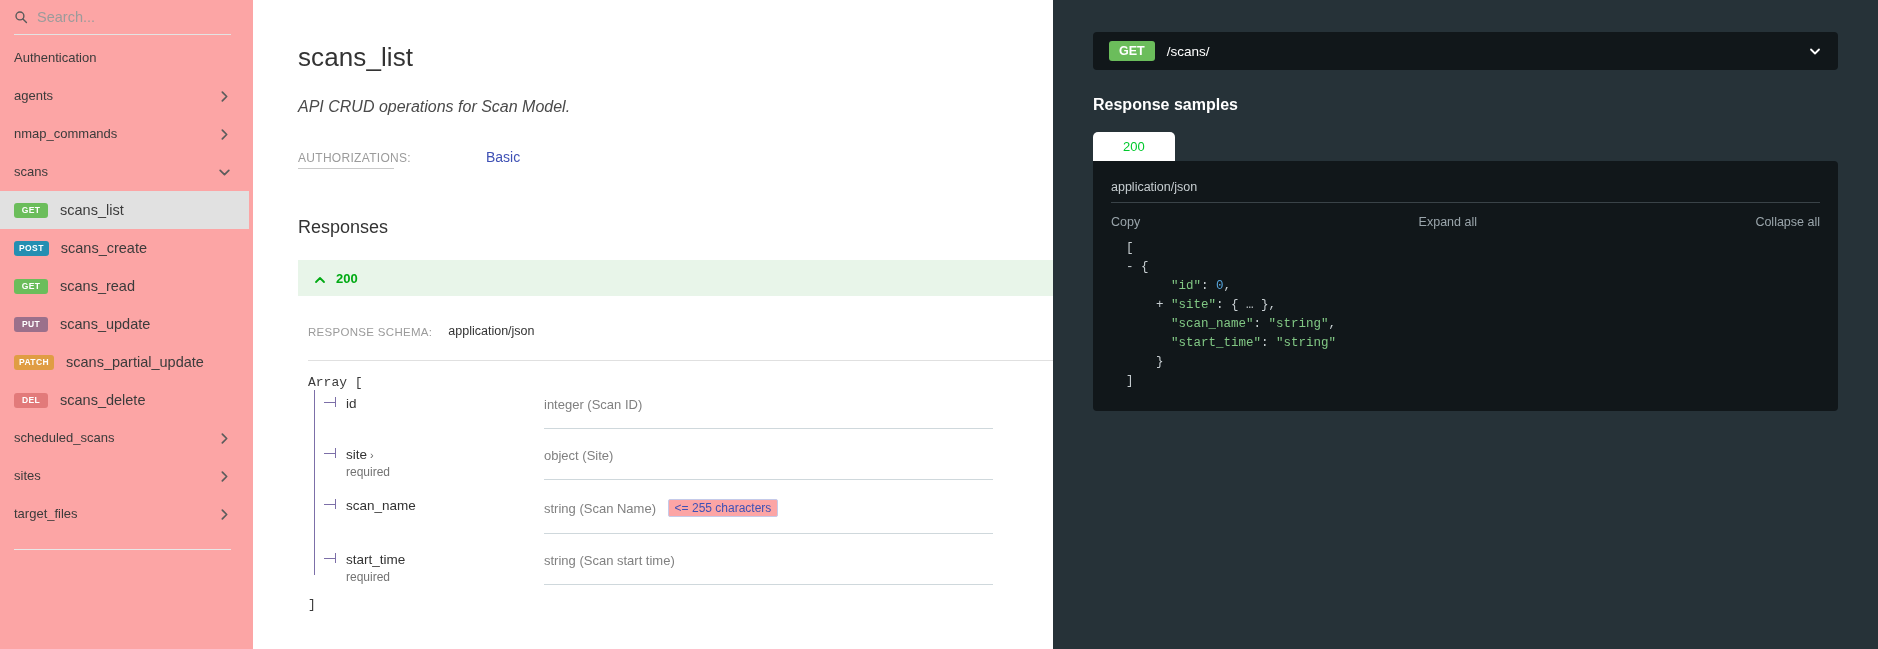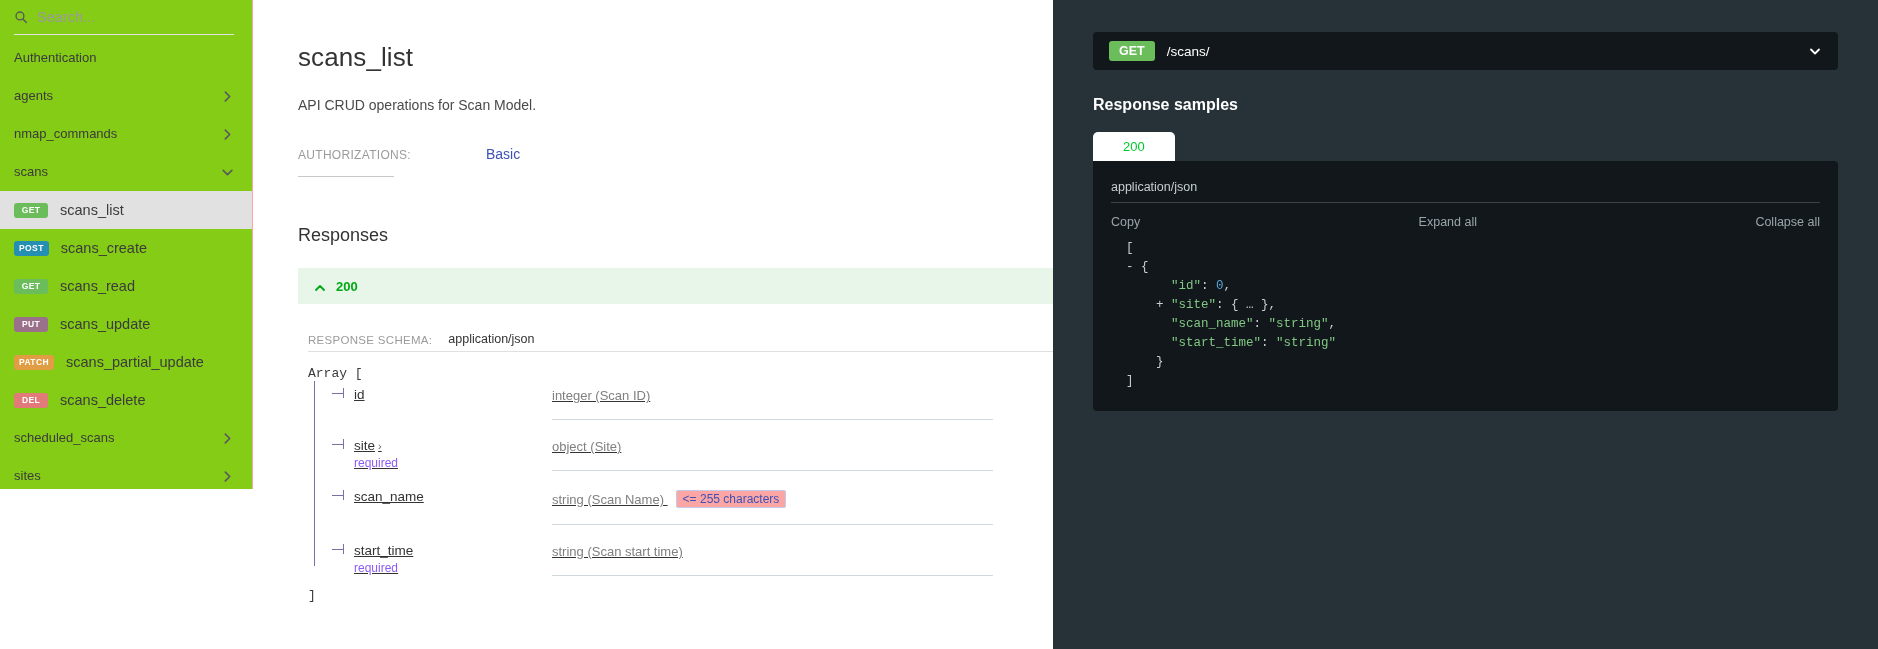--- a/index.html
+++ b/index.html
@@ -17,23 +17,23 @@
   .app {
     display: flex;
     width: 1878px;
     height: 649px;
   }
 
   
   .sidebar {
     width: 253px;
     min-width: 253px;
-    height: 489px;
-    background: #84cc16;
-    border-right: 1px solid #fca5a5;
+    height: 649px;
+    background: #fca5a5;
+    border-right: 4px solid #fca5a5;
     box-sizing: border-box;
     position: relative;
     overflow: hidden;
   }
   .search-row {
     display: flex;
     align-items: center;
     padding: 0 18px 0 14px;
     height: 34px;
     box-sizing: border-box;
@@ -131,37 +131,38 @@
     padding: 0 60px 0 45px;
   }
   .op-title {
     font-size: 26px;
     font-weight: normal;
     color: #333333;
     margin: 42px 0 0 0;
     letter-spacing: 0.1px;
   }
   .op-desc {
-    font-size: 14px;
+    font-size: 16px;
     color: #4a4a4a;
     margin: 22px 0 0 0;
     line-height: 1.5;
+    font-style: italic;
   }
   .auth-row {
     display: flex;
     align-items: baseline;
     margin-top: 30px;
   }
   .auth-label {
     font-size: 12px;
     letter-spacing: 0.3px;
     color: #9b9b9b;
     text-transform: uppercase;
     border-bottom: 1px solid #c9c9c9;
-    padding-bottom: 14px;
+    padding-bottom: 3px;
     width: 96px;
     box-sizing: border-box;
   }
   .auth-value {
     font-size: 14px;
     color: #3f51b5;
     margin-left: 92px;
     cursor: pointer;
   }
   .section-title {
@@ -191,21 +192,21 @@
   .resp-code {
     font-size: 13px;
     font-weight: bold;
     color: #00aa13;
   }
   .schema-head {
     display: flex;
     align-items: flex-end;
     margin-top: 28px;
     border-bottom: 1px solid #e0e0e0;
-    padding-bottom: 5px;
+    padding-bottom: 22px;
     width: 748px;
     margin-left: 10px;
   }
   .schema-head-label {
     font-size: 11.5px;
     letter-spacing: 0.3px;
     color: #9b9b9b;
     text-transform: uppercase;
   }
   .schema-head-value {
@@ -219,22 +220,21 @@
     font-size: 13px;
   }
   .mono {
     font-family: "Liberation Mono", "DejaVu Sans Mono", monospace;
     font-size: 13px;
     color: #3b3b3b;
   }
   .tree {
     position: relative;
     margin-left: 6px;
-    padding-left: 40px;
-    text-decoration: underline;
+    padding-left: 32px;
   }
   .tree:before {
     content: "";
     position: absolute;
     left: 0;
     top: 0;
     bottom: 22px;
     width: 1px;
     background: #7c6fa8;
   }
@@ -272,21 +272,21 @@
     color: #333333;
   }
   .prop-expand {
     color: #666666;
     font-size: 11px;
     margin-left: 3px;
   }
   .prop-required {
     display: block;
     font-size: 12px;
-    color: #8b5cf6;
+    color: #737373;
     margin-top: 3px;
   }
   .prop-right {
     flex: 1 1 auto;
     border-bottom: 1px solid #cfd8dc;
     padding-bottom: 16px;
     padding-top: 1px;
   }
   .prop-type {
     font-size: 13px;

